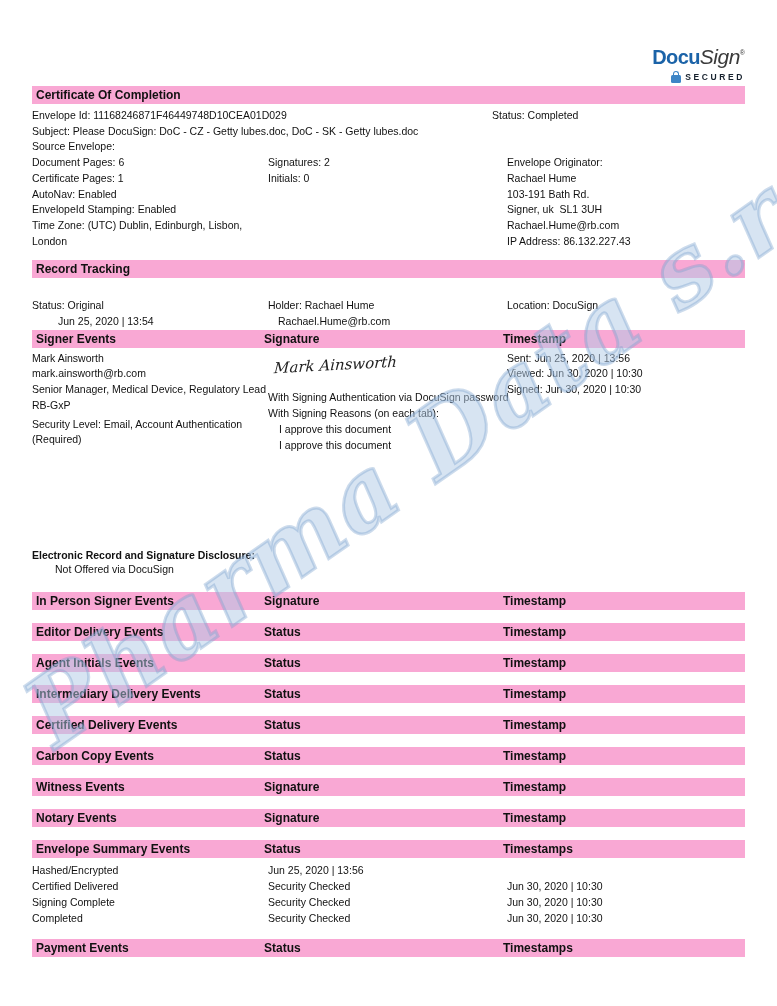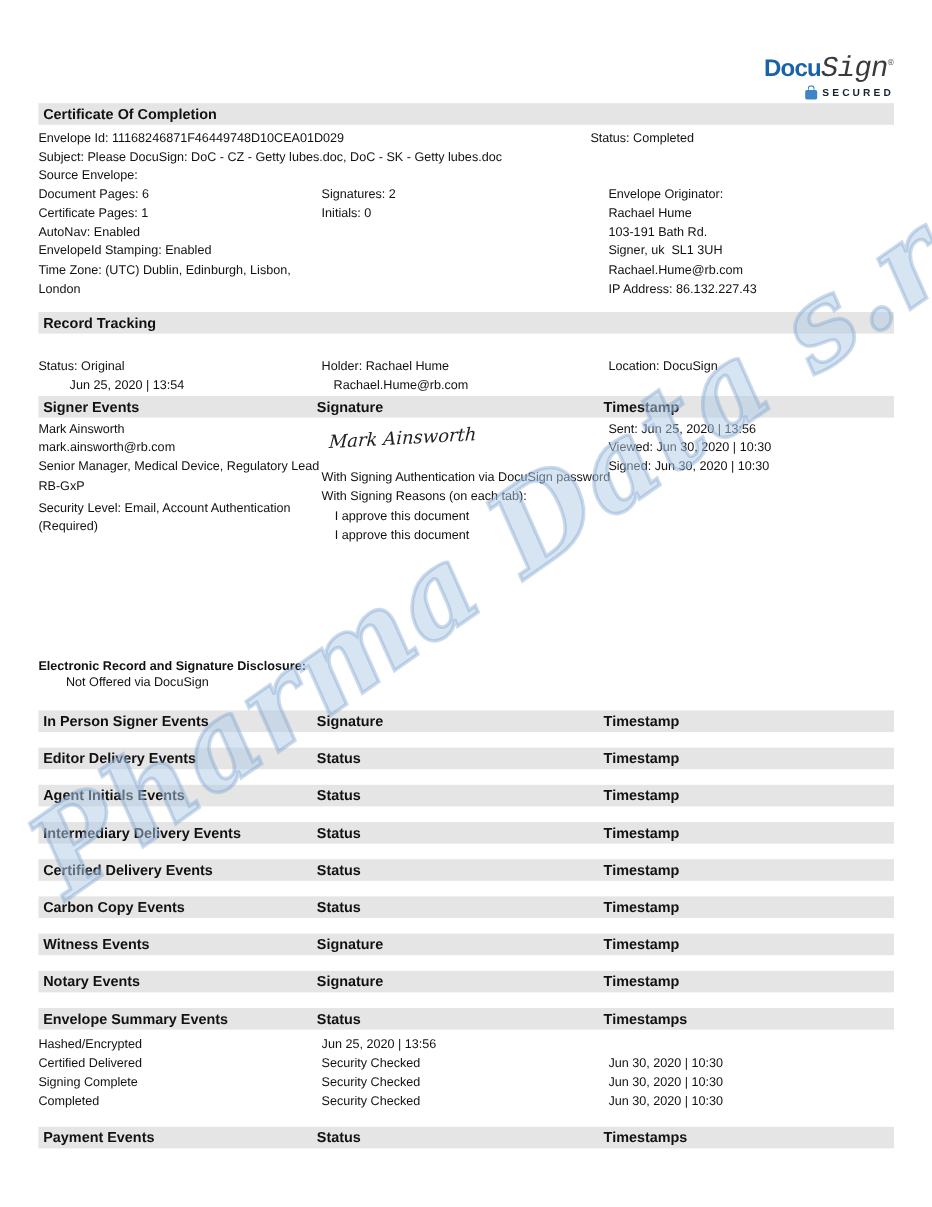--- a/index.html
+++ b/index.html
@@ -23,31 +23,31 @@
     text-align: center; white-space: nowrap;
     color: rgba(175, 201, 230, 0.50);
     -webkit-text-stroke: 3px rgba(122, 160, 206, 0.38);
     pointer-events: none; z-index: 6;
   }
 
   
   .logo-row { padding-top: 42px; height: 38px; display: flex; flex-direction: column; align-items: flex-end; }
   .logo-line1 { line-height: 22px; white-space: nowrap; }
   .logo-docu { font-weight: bold; font-size: 20px; color: #1b63a8; letter-spacing: -0.6px; }
-  .logo-sign { font-family: Liberation Mono, monospace; font-style: italic; font-size: 24px; color: #3a3a3a; letter-spacing: -0.5px; }
+  .logo-sign { font-family: Liberation Sans, sans-serif; font-style: italic; font-size: 21px; color: #3a3a3a; letter-spacing: -0.5px; }
   .logo-reg { font-size: 7px; vertical-align: 9px; color: #3a3a3a; }
   .logo-line2 { line-height: 12px; display: flex; align-items: center; gap: 4px; margin-top: 1px; text-align: center; }
   .lock { width: 10px; height: 8px; background: #3d85c6; border-radius: 1.5px; position: relative; display: inline-block; margin-top: 4px; }
   .lock::before { content: ""; position: absolute; top: -4.5px; left: 2px; width: 4px; height: 5px;
     border: 1.6px solid #3d85c6; border-bottom: none; border-radius: 4px 4px 0 0; }
   .secured { font-size: 8.5px; font-weight: bold; letter-spacing: 2.6px; color: #17222e; }
 
   
   .bar {
-    background: #e5e5e5; height: 18px; line-height: 18px;
+    background: #f9a8d4; height: 18px; line-height: 18px;
     font-weight: bold; font-size: 12px; padding-left: 4px;
     box-sizing: border-box;
   }
   .bar.cols { display: grid; grid-template-columns: 232px 239px 1fr; padding-left: 0; }
   .bar.cols > span:first-child { padding-left: 4px; }
 
   
   .t { font-size: 10.5px; line-height: 15.7px; }
   .rel { position: relative; }
   .abs3 { position: absolute; left: 460px; top: 0; }

